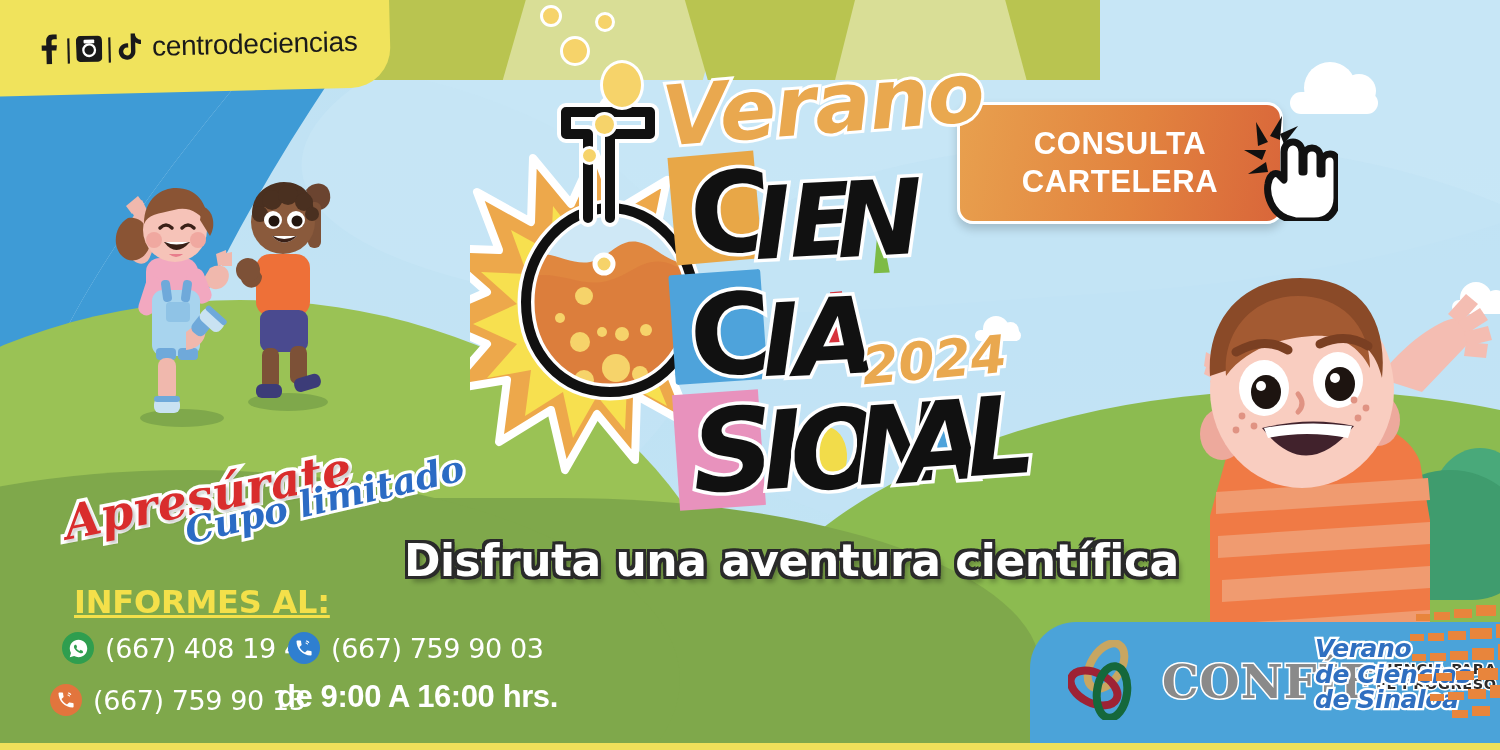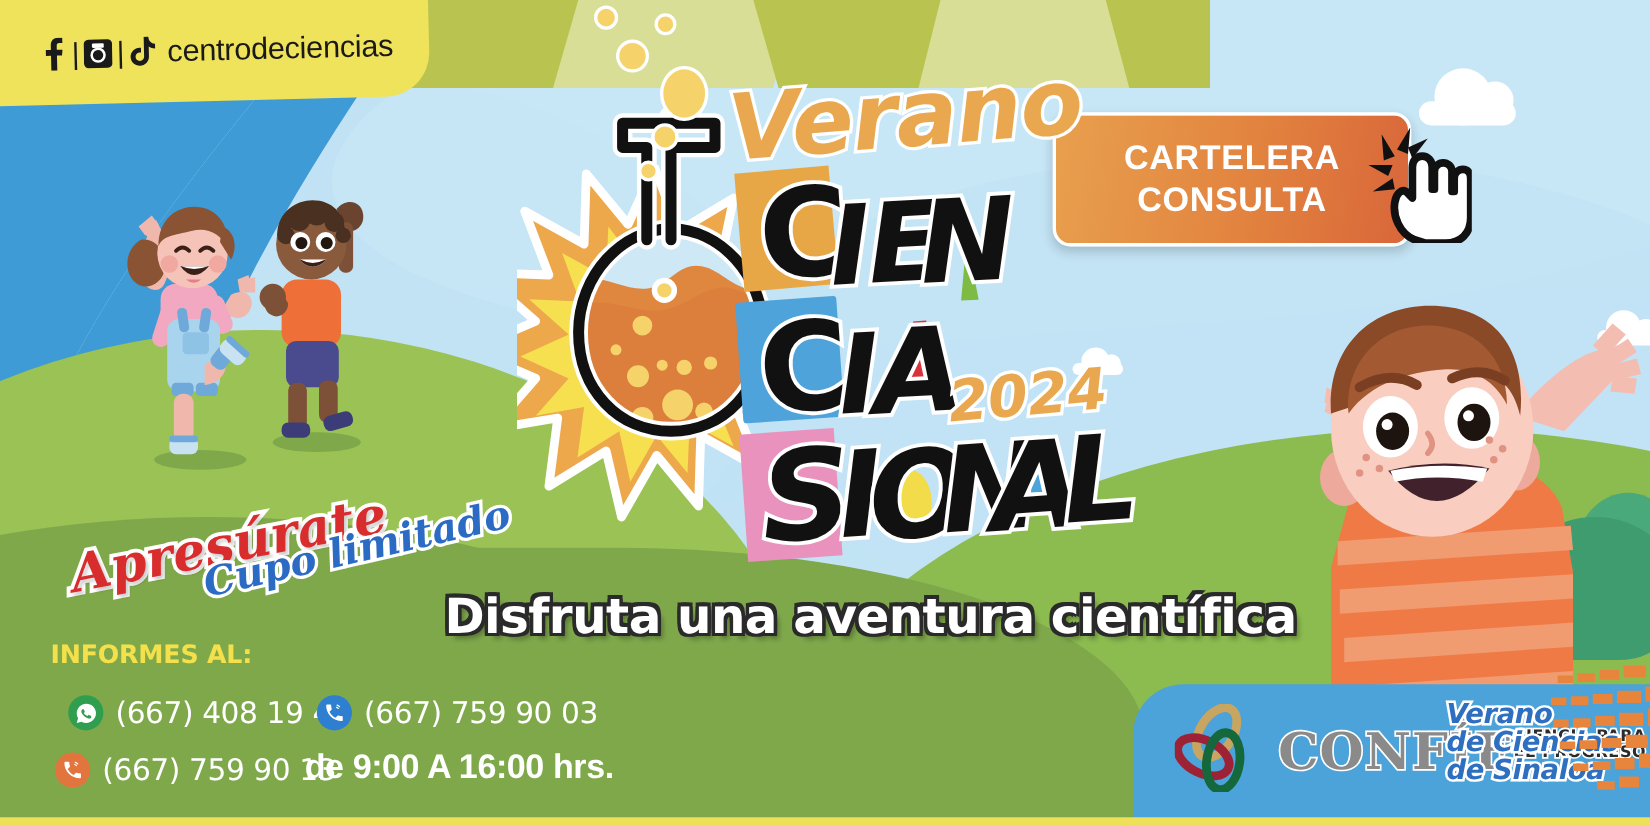--- a/index.html
+++ b/index.html
@@ -127,22 +127,22 @@
     text-shadow:2px 3px 3px rgba(0,0,0,.2);
   }
   .cupo{
     position:absolute;left:182px;top:478px;font-size:36px;font-weight:bold;font-style:italic;
     color:#2b6bc4;transform:rotate(-13deg);font-family:"DejaVu Serif",serif;
     -webkit-text-stroke:6px #fff;paint-order:stroke fill;
   }
 
   
   .informes{
-    position:absolute;left:46px;top:583px;font-size:23px;font-weight:bold;color:#f4e04a;
-    font-family:"DejaVu Sans",sans-serif;letter-spacing:-.2px;
+    position:absolute;left:74px;top:583px;font-size:32px;font-weight:bold;color:#f4e04a;
+    font-family:"DejaVu Sans",sans-serif;letter-spacing:-.2px;text-decoration:underline;
   }
   .contact-row{position:absolute;display:flex;align-items:center;gap:11px;}
   .cr1{left:62px;top:632px;}
   .cr2{left:272px;top:632px;padding-left:16px;}
   .cr3{left:50px;top:684px;}
   .ico{width:32px;height:32px;border-radius:50%;display:flex;align-items:center;justify-content:center;flex:0 0 auto;}
   .ico-wa{background:#2f9e4f;}
   .ico-bl{background:#2f7fd0;}
   .ico-or{background:#e2753d;}
   .phone-txt{font-size:27px;color:#fff;font-family:"DejaVu Sans",sans-serif;letter-spacing:-.4px;}
@@ -351,22 +351,22 @@
       <span class="sic">
         <svg width="25" height="28" viewBox="0 0 24 28">
             <path d="M16.6 0h-4.3v18.1c0 2.2-1.7 3.9-3.9 3.9s-3.9-1.7-3.9-3.9 1.7-3.9 3.9-3.9c.4 0 .8.1 1.2.2v-4.4c-.4-.1-.8-.1-1.2-.1C3.8 9.9 0 13.6 0 18.1S3.8 26.3 8.4 26.3s8.3-3.7 8.3-8.2V9c1.6 1.2 3.6 1.9 5.8 1.9V6.6c-3.3 0-5.9-2.7-5.9-6V0z" fill="#1a1a1a"></path>
           </svg>
       </span>
       <span class="social-handle">centrodeciencias</span>
     </div>
   </div>
 
   <div class="cta">
+    <span class="cta-l">CONSULTA</span>
     <span class="cta-l">CARTELERA</span>
-    <span class="cta-l">CONSULTA</span>
   </div>
   <div class="hand-wrap">
     <svg width="100" height="105" viewBox="0 0 100 105">
       <g fill="#111">
         <path d="M18,6 L30,26 L20,30 Z"></path>
         <path d="M44,0 L42,24 L32,20 Z"></path>
         <path d="M60,10 L46,28 L42,18 Z"></path>
         <path d="M6,34 L28,34 L24,44 Z"></path>
         <path d="M10,58 L28,46 L30,56 Z"></path>
       </g>

